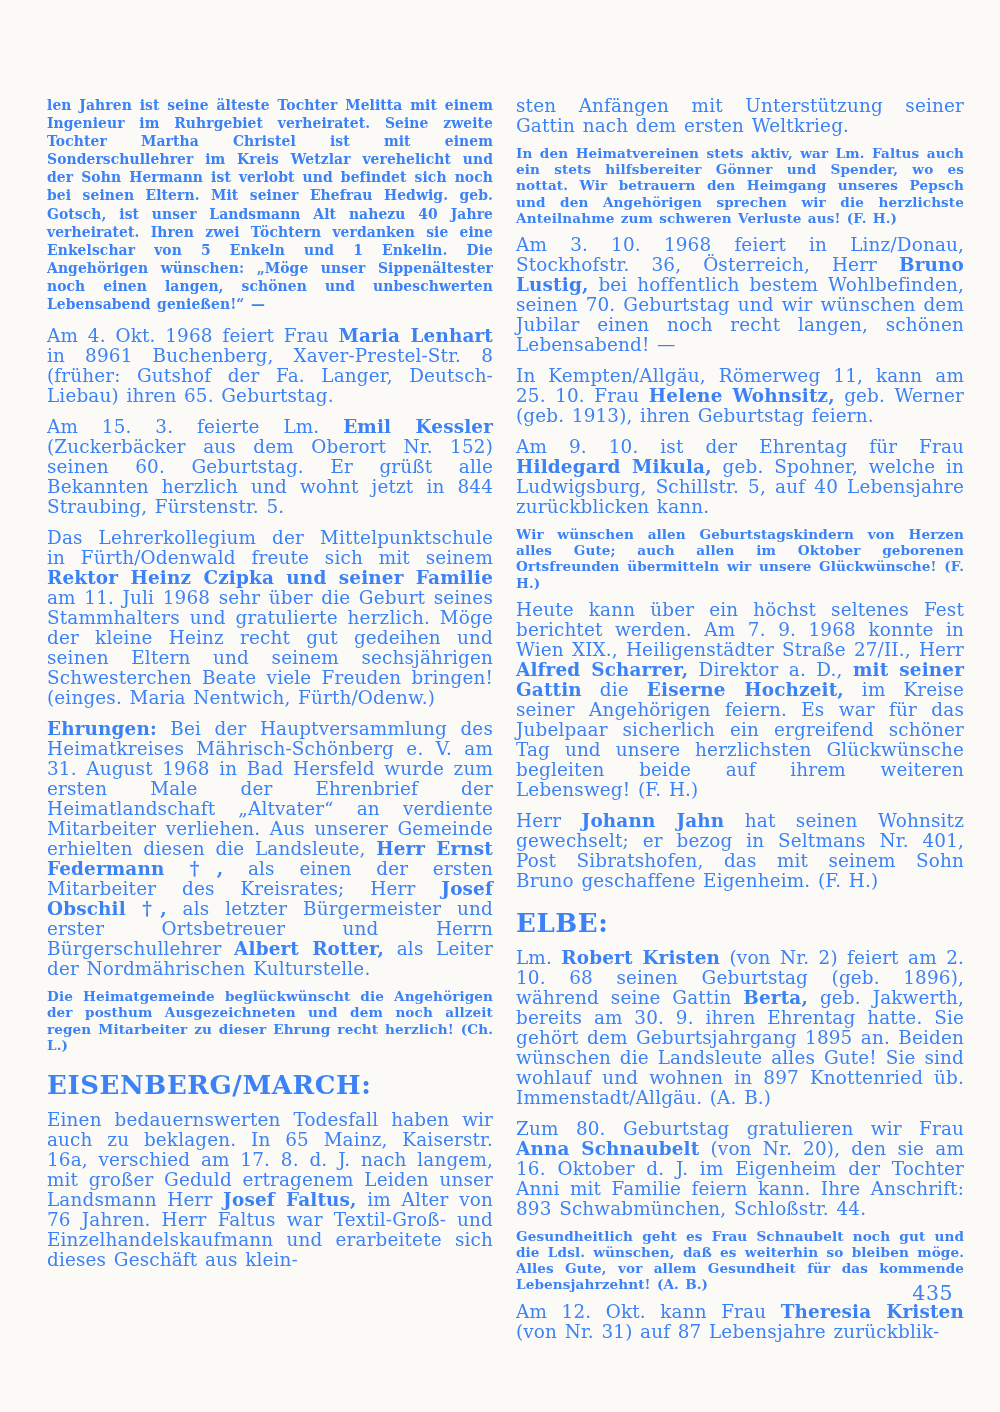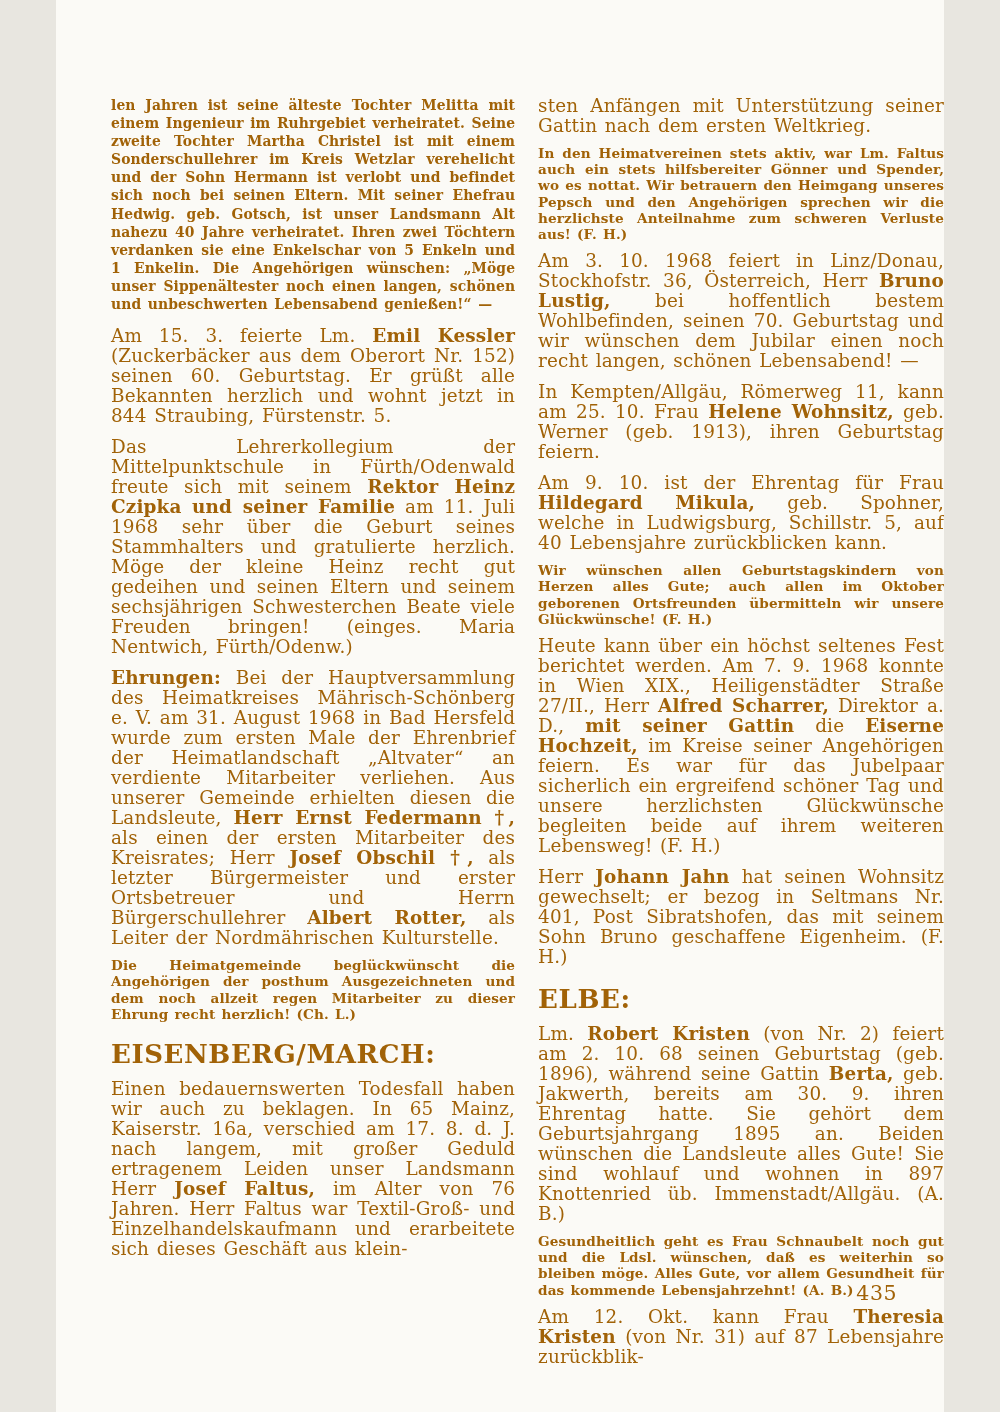--- a/index.html
+++ b/index.html
@@ -2,27 +2,26 @@
 <html lang="de"><head>
 <meta charset="utf-8">
 <style>
   html, body { margin: 0; padding: 0; }
   body {
     background: #e8e6e0;
     font-family: "DejaVu Serif", "Liberation Serif", serif;
   }
   .page {
     position: relative;
-    width: 880px;
+    width: 1000px;
     height: 1412px;
     margin: 0 auto;
     background: #fbfaf6;
-    color: #a16207;
+    color: #3b82f6;
     overflow: hidden;
-    padding-left: 8px;
   }
   .cols {
     display: flex;
     padding: 96px 0 0 47px;
     gap: 23px;
   }
   .col { width: 446px; }
   .col.right { width: 448px; }
 
   p { margin: 0; }
@@ -71,36 +70,38 @@
     letter-spacing: 0.5px;
   }
 </style>
 </head>
 <body>
 
 <div class="page">
   <div class="cols">
     <div class="col left">
         <p class="petit-first"><span>len Jahren ist seine älteste Tochter Melitta mit einem Ingenieur im Ruhrgebiet verheiratet. Seine zweite Tochter Martha Christel ist mit einem Sonderschullehrer im Kreis Wetzlar verehelicht und der Sohn Hermann ist verlobt und befindet sich noch bei seinen Eltern. Mit seiner Ehefrau Hedwig. geb. Gotsch, ist unser Landsmann Alt nahezu 40 Jahre verheiratet. Ihren zwei Töchtern verdanken sie eine Enkelschar von 5 Enkeln und 1 Enkelin. Die Angehörigen wünschen: „Möge unser Sippenältester noch einen langen, schönen und unbeschwerten Lebensabend genießen!“ —</span></p>
+        <p class="body"><span>Am 4. Okt. 1968 feiert Frau </span><span class="b">Maria Lenhart</span><span> in 8961 Buchenberg, Xaver-Prestel-Str. 8 (früher: Gutshof der Fa. Langer, Deutsch-Liebau) ihren 65. Geburtstag.</span></p>
         <p class="body"><span>Am 15. 3. feierte Lm. </span><span class="b">Emil Kessler</span><span> (Zuckerbäcker aus dem Oberort Nr. 152) seinen 60. Geburtstag. Er grüßt alle Bekannten herzlich und wohnt jetzt in 844 Straubing, Fürstenstr. 5.</span></p>
         <p class="body"><span>Das Lehrerkollegium der Mittelpunktschule in Fürth/Odenwald freute sich mit seinem </span><span class="b">Rektor Heinz Czipka und seiner Familie</span><span> am 11. Juli 1968 sehr über die Geburt seines Stammhalters und gratulierte herzlich. Möge der kleine Heinz recht gut gedeihen und seinen Eltern und seinem sechsjährigen Schwesterchen Beate viele Freuden bringen! (einges. Maria Nentwich, Fürth/Odenw.)</span></p>
         <p class="body"><span class="b">Ehrungen:</span><span> Bei der Hauptversammlung des Heimatkreises Mährisch-Schönberg e. V. am 31. August 1968 in Bad Hersfeld wurde zum ersten Male der Ehrenbrief der Heimatlandschaft „Altvater“ an verdiente Mitarbeiter verliehen. Aus unserer Gemeinde erhielten diesen die Landsleute, </span><span class="b">Herr Ernst Federmann †,</span><span> als einen der ersten Mitarbeiter des Kreisrates; Herr </span><span class="b">Josef Obschil †,</span><span> als letzter Bürgermeister und erster Ortsbetreuer und Herrn Bürgerschullehrer </span><span class="b">Albert Rotter,</span><span> als Leiter der Nordmährischen Kulturstelle.</span></p>
         <p class="petit"><span>Die Heimatgemeinde beglückwünscht die Angehörigen der posthum Ausgezeichneten und dem noch allzeit regen Mitarbeiter zu dieser Ehrung recht herzlich! (Ch. L.)</span></p>
         <h2 class="heading">EISENBERG/MARCH:</h2>
         <p class="body"><span>Einen bedauernswerten Todesfall haben wir auch zu beklagen. In 65 Mainz, Kaiserstr. 16a, verschied am 17. 8. d. J. nach langem, mit großer Geduld ertragenem Leiden unser Landsmann Herr </span><span class="b">Josef Faltus,</span><span> im Alter von 76 Jahren. Herr Faltus war Textil-Groß- und Einzelhandelskaufmann und erarbeitete sich dieses Geschäft aus klein-</span></p>
       </div>
     <div class="col right">
         <p class="body"><span>sten Anfängen mit Unterstützung seiner Gattin nach dem ersten Weltkrieg.</span></p>
         <p class="petit"><span>In den Heimatvereinen stets aktiv, war Lm. Faltus auch ein stets hilfsbereiter Gönner und Spender, wo es nottat. Wir betrauern den Heimgang unseres Pepsch und den Angehörigen sprechen wir die herzlichste Anteilnahme zum schweren Verluste aus! (F. H.)</span></p>
         <p class="body"><span>Am 3. 10. 1968 feiert in Linz/Donau, Stockhofstr. 36, Österreich, Herr </span><span class="b">Bruno Lustig,</span><span> bei hoffentlich bestem Wohlbefinden, seinen 70. Geburtstag und wir wünschen dem Jubilar einen noch recht langen, schönen Lebensabend! —</span></p>
         <p class="body"><span>In Kempten/Allgäu, Römerweg 11, kann am 25. 10. Frau </span><span class="b">Helene Wohnsitz,</span><span> geb. Werner (geb. 1913), ihren Geburtstag feiern.</span></p>
         <p class="body"><span>Am 9. 10. ist der Ehrentag für Frau </span><span class="b">Hildegard Mikula,</span><span> geb. Spohner, welche in Ludwigsburg, Schillstr. 5, auf 40 Lebensjahre zurückblicken kann.</span></p>
         <p class="petit"><span>Wir wünschen allen Geburtstagskindern von Herzen alles Gute; auch allen im Oktober geborenen Ortsfreunden übermitteln wir unsere Glückwünsche! (F. H.)</span></p>
         <p class="body"><span>Heute kann über ein höchst seltenes Fest berichtet werden. Am 7. 9. 1968 konnte in Wien XIX., Heiligenstädter Straße 27/II., Herr </span><span class="b">Alfred Scharrer,</span><span> Direktor a. D., </span><span class="b">mit seiner Gattin</span><span> die </span><span class="b">Eiserne Hochzeit,</span><span> im Kreise seiner Angehörigen feiern. Es war für das Jubelpaar sicherlich ein ergreifend schöner Tag und unsere herzlichsten Glückwünsche begleiten beide auf ihrem weiteren Lebensweg! (F. H.)</span></p>
         <p class="body"><span>Herr </span><span class="b">Johann Jahn</span><span> hat seinen Wohnsitz gewechselt; er bezog in Seltmans Nr. 401, Post Sibratshofen, das mit seinem Sohn Bruno geschaffene Eigenheim. (F. H.)</span></p>
         <h2 class="heading">ELBE:</h2>
         <p class="body"><span>Lm. </span><span class="b">Robert Kristen</span><span> (von Nr. 2) feiert am 2. 10. 68 seinen Geburtstag (geb. 1896), während seine Gattin </span><span class="b">Berta,</span><span> geb. Jakwerth, bereits am 30. 9. ihren Ehrentag hatte. Sie gehört dem Geburtsjahrgang 1895 an. Beiden wünschen die Landsleute alles Gute! Sie sind wohlauf und wohnen in 897 Knottenried üb. Immenstadt/Allgäu. (A. B.)</span></p>
+        <p class="body"><span>Zum 80. Geburtstag gratulieren wir Frau </span><span class="b">Anna Schnaubelt</span><span> (von Nr. 20), den sie am 16. Oktober d. J. im Eigenheim der Tochter Anni mit Familie feiern kann. Ihre Anschrift: 893 Schwabmünchen, Schloßstr. 44.</span></p>
         <p class="petit"><span>Gesundheitlich geht es Frau Schnaubelt noch gut und die Ldsl. wünschen, daß es weiterhin so bleiben möge. Alles Gute, vor allem Gesundheit für das kommende Lebensjahrzehnt! (A. B.)</span></p>
         <p class="body"><span>Am 12. Okt. kann Frau </span><span class="b">Theresia Kristen</span><span> (von Nr. 31) auf 87 Lebensjahre zurückblik-</span></p>
       </div>
   </div>
   <div class="page-number">435</div>
 </div>
 
 </body></html>

